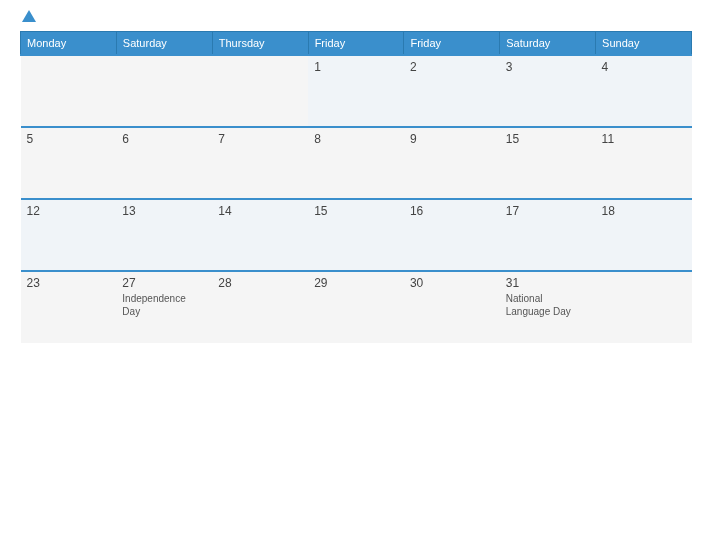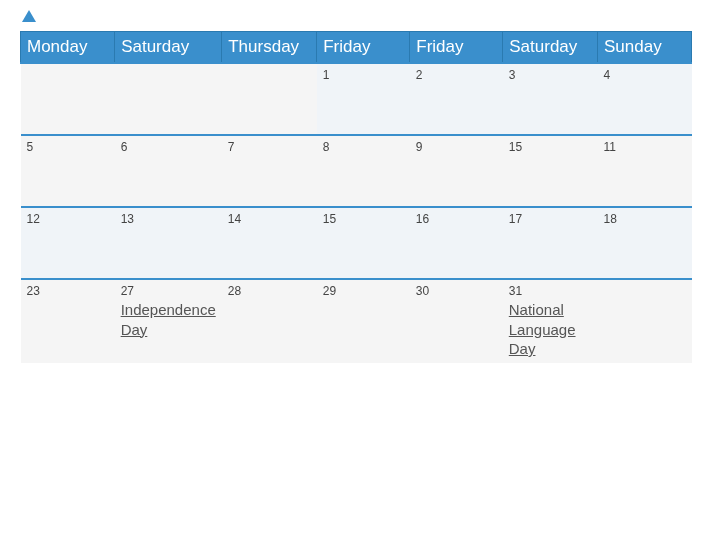--- a/index.html
+++ b/index.html
@@ -65,21 +65,21 @@
     }
     .calendar {
       width: 100%;
       border-collapse: collapse;
     }
     .calendar thead tr {
       background: #3a8fcc;
     }
     .calendar thead th {
       color: #fff;
-      font-size: 17px;
+      font-size: 11px;
       font-weight: normal;
       padding: 5px 6px;
       text-align: left;
       border: 1px solid #2a7ab0;
     }
     .calendar tbody tr {
       background: #f5f5f5;
     }
     .calendar tbody tr:nth-child(odd) {
       background: #f0f4f8;
@@ -93,26 +93,25 @@
       font-size: 12px;
       color: #333;
       width: 96px;
     }
     .day-num {
       font-size: 12px;
       color: #444;
       display: block;
     }
     .day-event {
-      font-size: 15px;
+      font-size: 10px;
       color: #555;
       margin-top: 2px;
       display: block;
       line-height: 1.3;
-      text-decoration: underline;
     }
     .empty-cell {
       border-top: 2px solid #3a8fcc;
       background: #f5f5f5;
     }
   </style>
 </head>
 <body>
 
 <div class="page">

